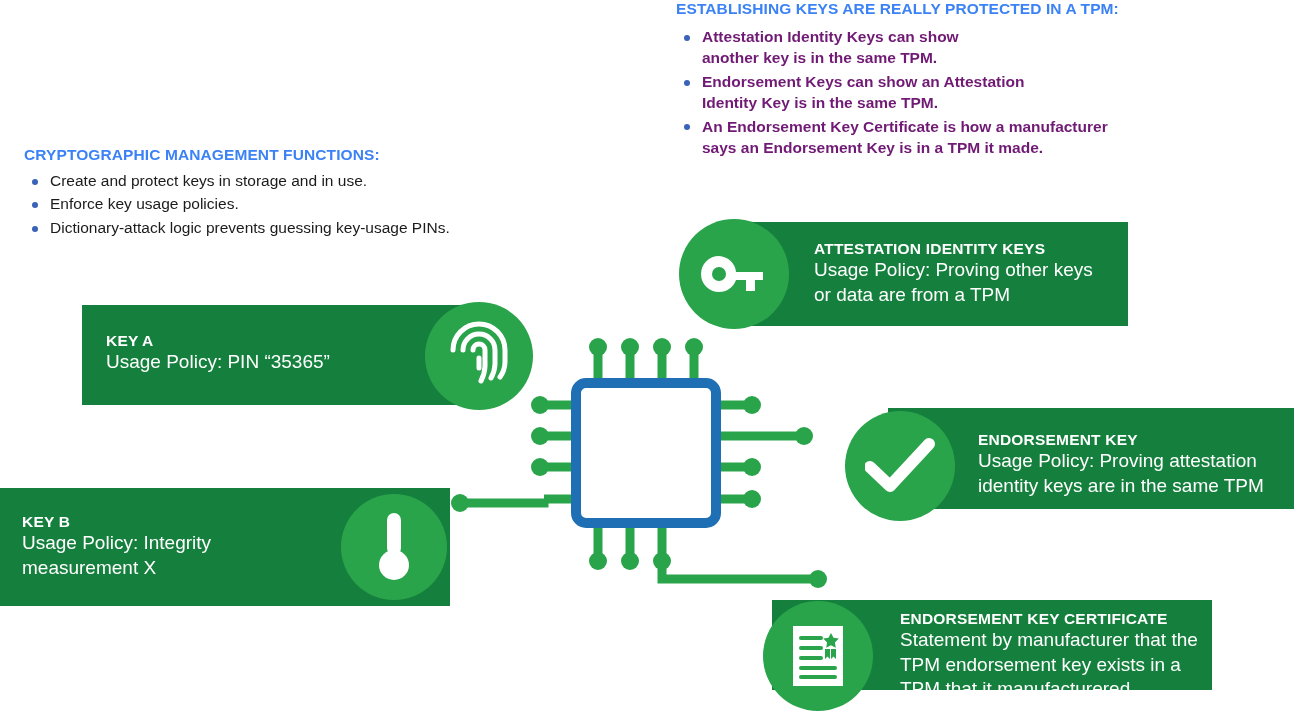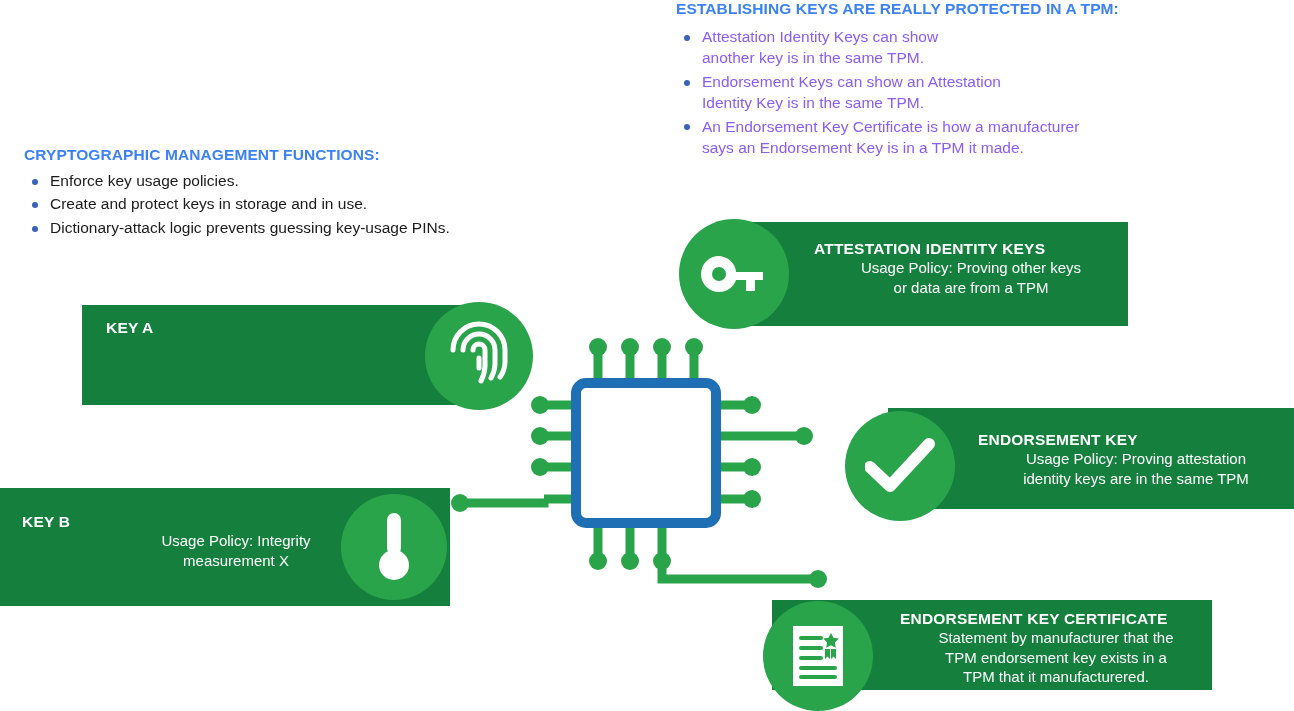--- a/index.html
+++ b/index.html
@@ -42,48 +42,47 @@
   .bullets li::before {
     content: "";
     position: absolute;
     left: 8px;
     top: .58em;
     width: 6px;
     height: 6px;
     border-radius: 50%;
     background: #3a62b8;
   }
-  .bullets.blue li { color: #8b5cf6; }
+  .bullets.blue li { color: #701a75; font-weight: bold; }
   .bullets.blue li::before { background: #3a62b8; }
 
   #crypto-functions { left: 24px; top: 146px; width: 620px; }
   #establishing-keys { left: 676px; top: 0px; width: 618px; }
   #establishing-keys .heading { margin-bottom: 8px; }
 
   
   .bar {
     position: absolute;
     background: #15803d;
     color: #ffffff;
     box-sizing: border-box;
   }
   .bar .bar-title {
     font-weight: bold;
     font-size: 15.5px;
     line-height: 1.25;
     letter-spacing: .2px;
   }
   .bar .bar-sub {
-    font-size: 15px;
+    font-size: 19px;
     line-height: 1.28;
     white-space: pre-line;
-    text-align: center;
-  }
-
-  #bar-key-a   { left: 82px;  top: 305px; width: 410px; height: 100px; padding: 13px 0 0 24px; }
+  }
+
+  #bar-key-a   { left: 82px;  top: 305px; width: 410px; height: 100px; padding: 26px 0 0 24px; }
   #bar-key-b   { left: 0px;   top: 488px; width: 450px; height: 118px; padding: 24px 0 0 22px; }
   #bar-aik     { left: 724px; top: 222px; width: 404px; height: 104px; padding: 17px 0 0 90px; }
   #bar-ek      { left: 888px; top: 408px; width: 406px; height: 101px; padding: 22px 0 0 90px; }
   #bar-ekc     { left: 772px; top: 600px; width: 440px; height: 90px; padding: 9px 0 0 128px; }
 
   
   .circle {
     position: absolute;
     border-radius: 50%;
     background: #2aa44a;
@@ -105,40 +104,41 @@
     width: 420px;
     height: 275px;
   }
 </style>
 </head>
 <body>
 
 <div class="text-block" id="crypto-functions">
   <div class="heading">CRYPTOGRAPHIC MANAGEMENT FUNCTIONS:</div>
   <ul class="bullets">
+    <li>Create and protect keys in storage and in use.</li>
     <li>Enforce key usage policies.</li>
-    <li>Create and protect keys in storage and in use.</li>
     <li>Dictionary-attack logic prevents guessing key-usage PINs.</li>
   </ul>
 </div>
 
 <div class="text-block" id="establishing-keys">
   <div class="heading">ESTABLISHING KEYS ARE REALLY PROTECTED IN A TPM:</div>
   <ul class="bullets blue">
     <li style="white-space: pre-line;">Attestation Identity Keys can show
 another key is in the same TPM.</li>
     <li style="white-space: pre-line;">Endorsement Keys can show an Attestation
 Identity Key is in the same TPM.</li>
     <li style="white-space: pre-line;">An Endorsement Key Certificate is how a manufacturer
 says an Endorsement Key is in a TPM it made.</li>
   </ul>
 </div>
 
 <div class="bar" id="bar-key-a">
   <div class="bar-title">KEY A</div>
+  <div class="bar-sub">Usage Policy: PIN “35365”</div>
 </div>
 
 <div class="bar" id="bar-key-b">
   <div class="bar-title">KEY B</div>
   <div class="bar-sub">Usage Policy: Integrity
 measurement X</div>
 </div>
 
 <div class="bar" id="bar-aik">
   <div class="bar-title">ATTESTATION IDENTITY KEYS</div>

